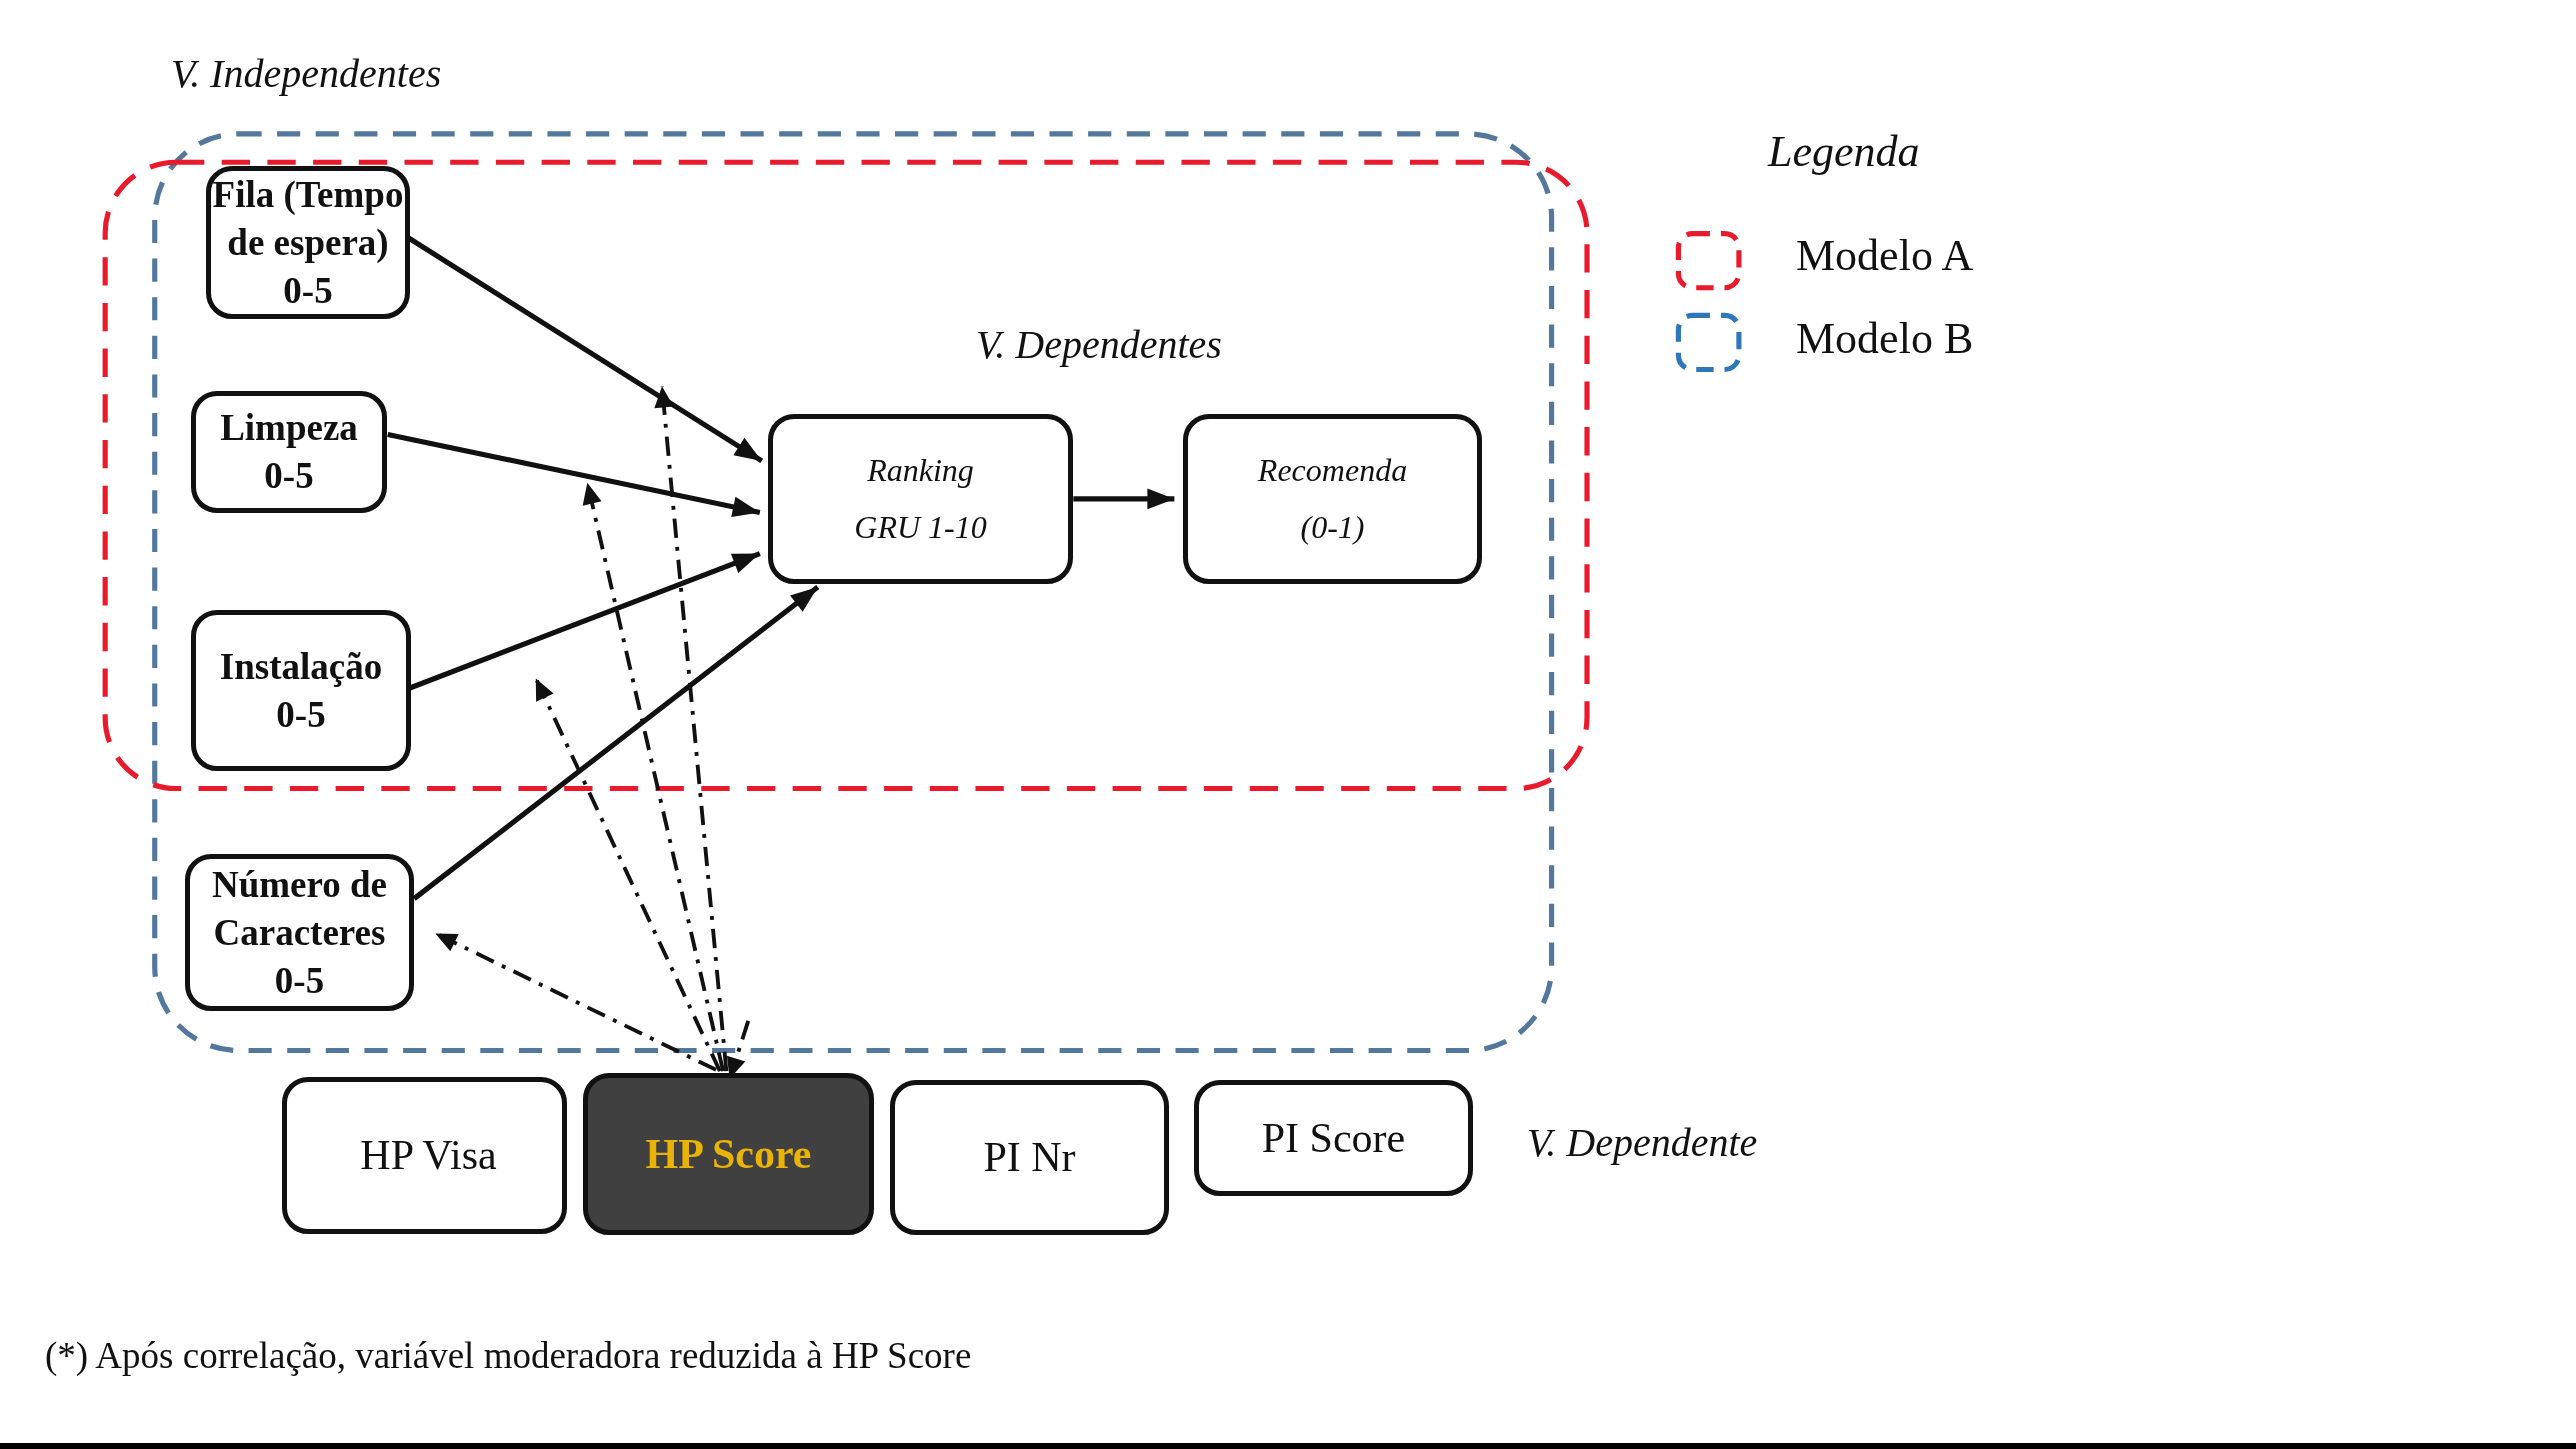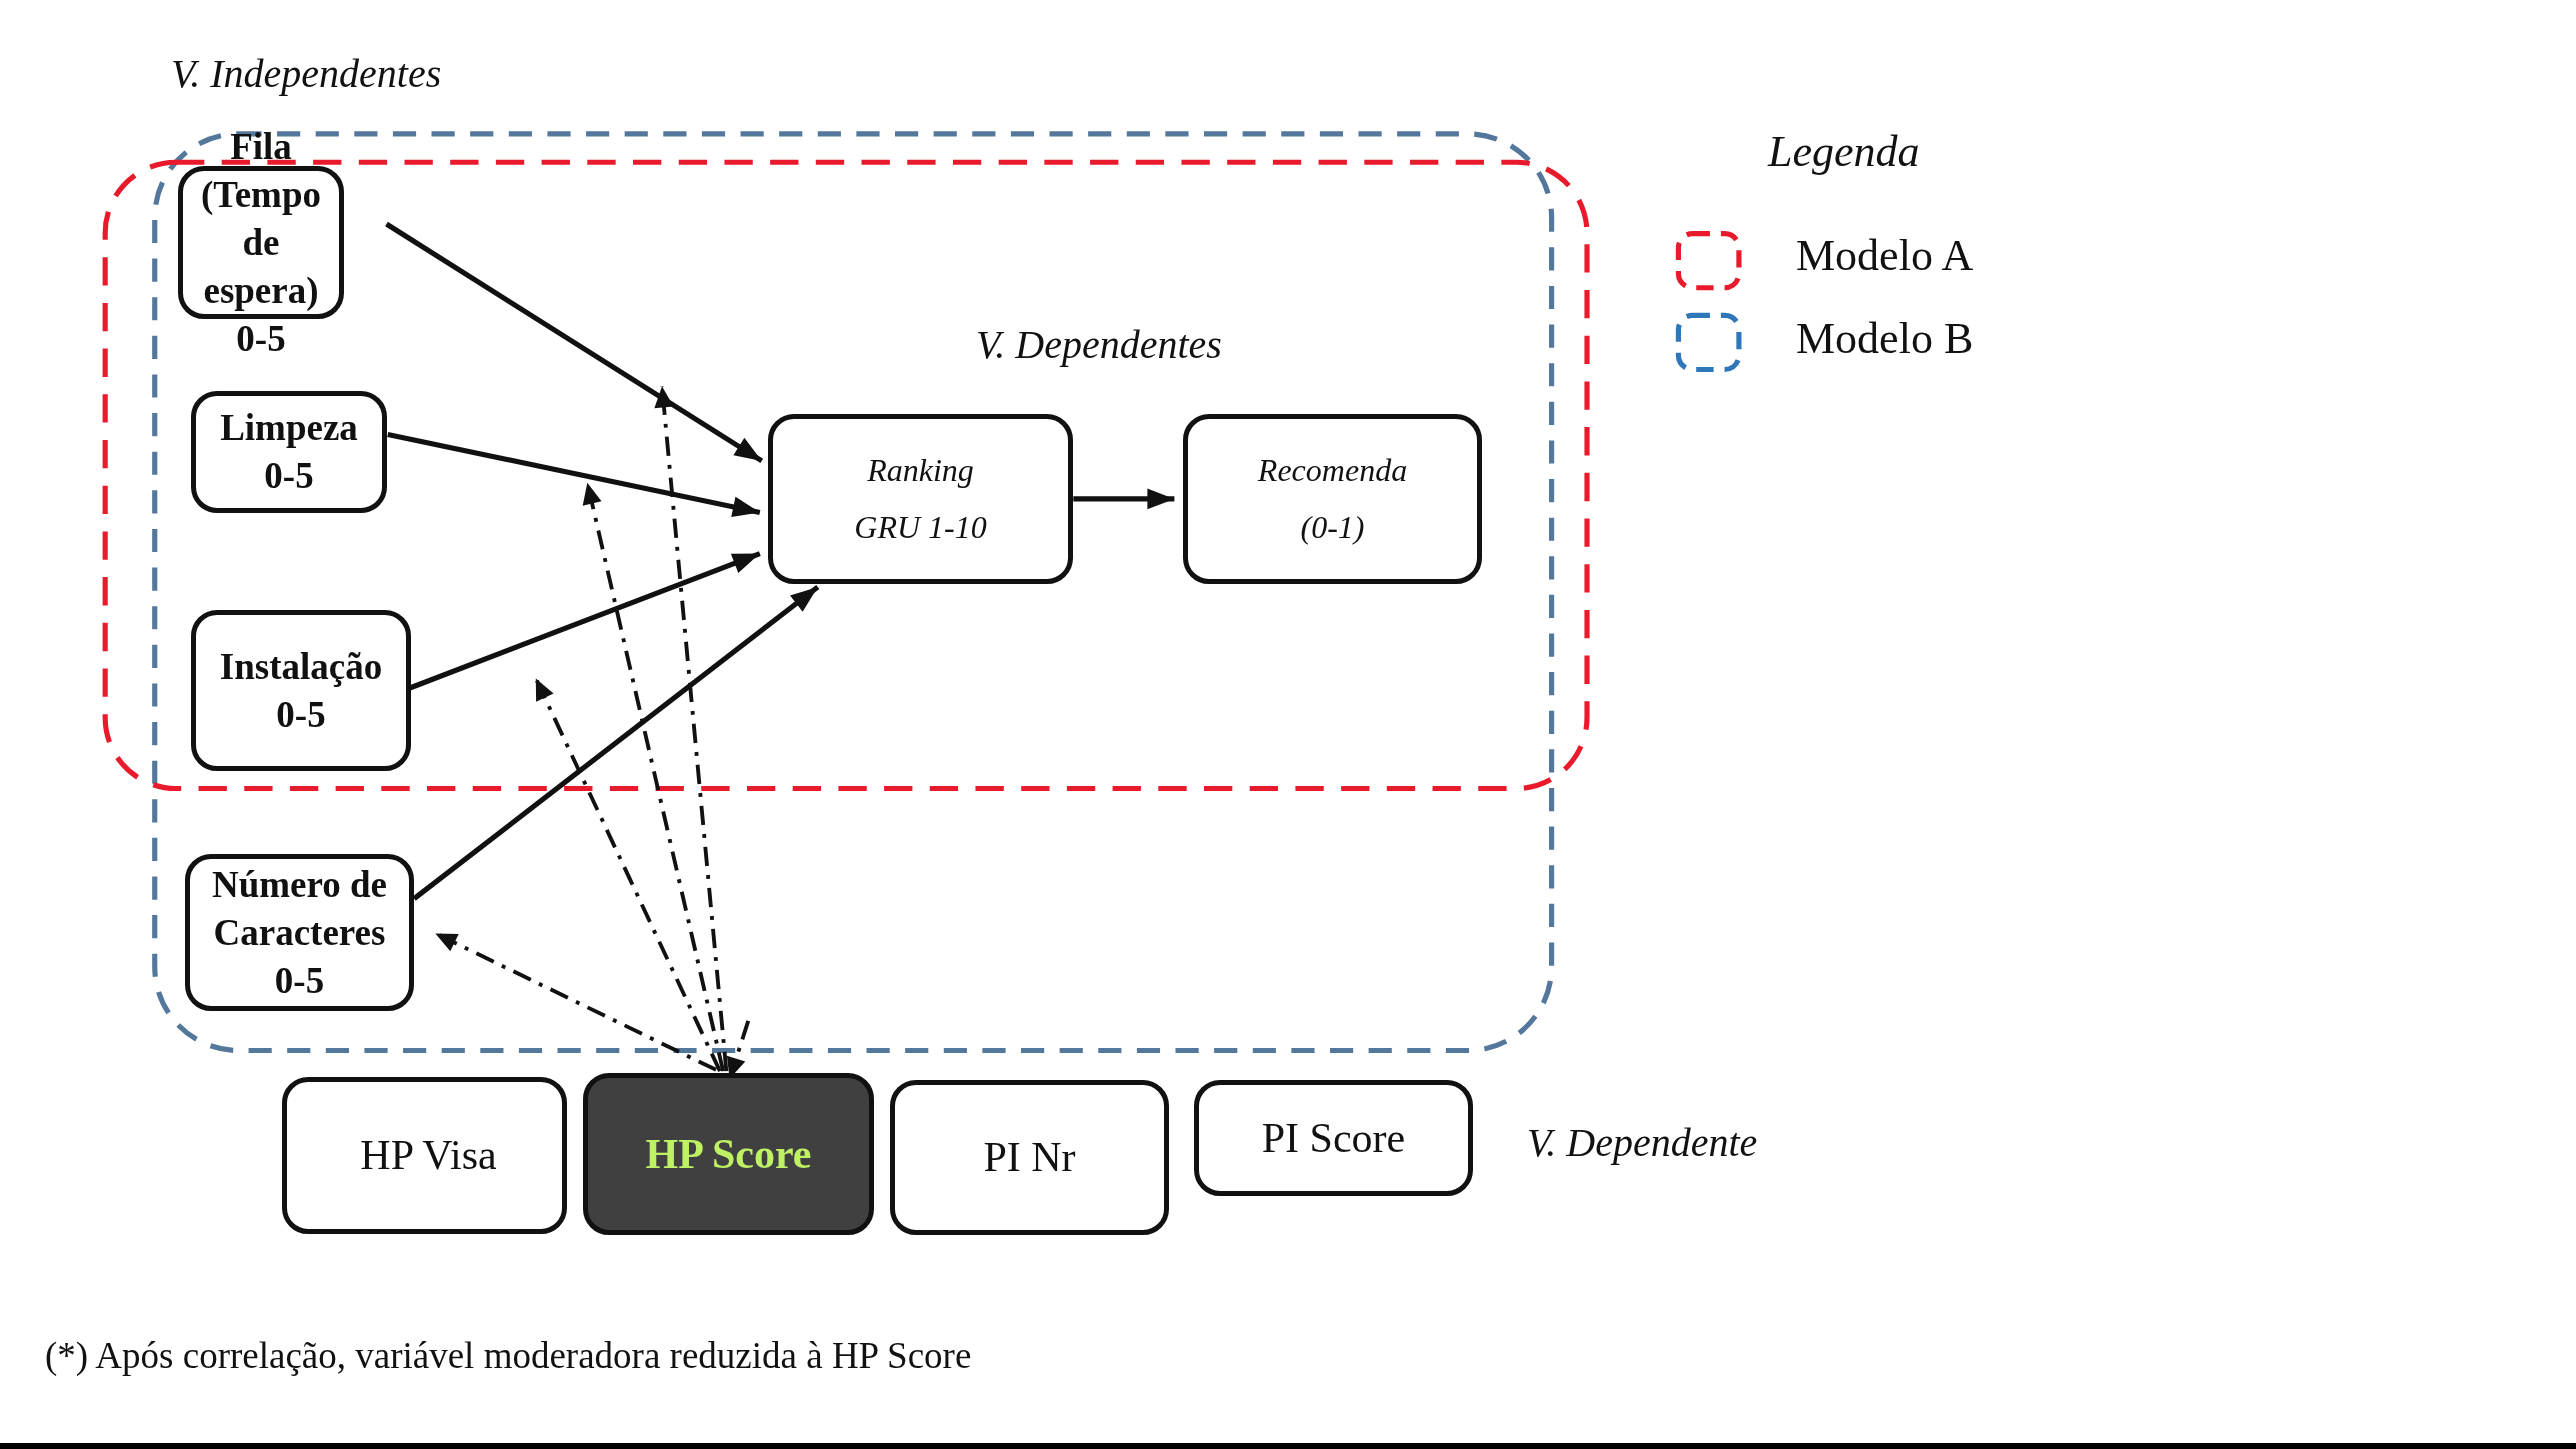--- a/index.html
+++ b/index.html
@@ -21,21 +21,21 @@
     flex-direction:column;
     align-items:center;
     justify-content:center;
     text-align:center;
     box-sizing:border-box;
   }
   .node .ln{display:block;}
   .indep{font-weight:bold;font-size:37px;line-height:48px;}
   .dep{font-size:32px;line-height:57px;font-style:italic;}
   .bottom{font-size:42px;line-height:45px;}
-  .dark{background:#404040;color:#bef264;font-weight:bold;}
+  .dark{background:#404040;color:#eab308;font-weight:bold;}
   .lbl{
     position:absolute;
     font-style:italic;
     font-size:40px;
     white-space:nowrap;
   }
   .legend-title{position:absolute;font-style:italic;font-size:44px;}
   .legend-item-label{position:absolute;font-size:44px;white-space:nowrap;}
   .footnote{
     position:absolute;
@@ -85,21 +85,21 @@
     </g>
 
     <rect x="2607" y="363" width="94" height="84" rx="22" ry="22" fill="none" stroke="#e81a2b" stroke-width="8" stroke-dasharray="27 17"></rect>
     <rect x="2607" y="490" width="94" height="84" rx="22" ry="22" fill="none" stroke="#2e77b8" stroke-width="8" stroke-dasharray="27 17"></rect>
   </svg>
 
   <div class="lbl" style="left:171px;top:50px;">V. Independentes</div>
   <div class="lbl" style="left:976px;top:321px;">V. Dependentes</div>
   <div class="lbl" style="left:1527px;top:1119px;">V. Dependente</div>
 
-  <div class="node indep" style="left:178px;top:166px;width:166px;height:153px;text-align:center;">
+  <div class="node indep" style="left:206px;top:166px;width:204px;height:153px;text-align:center;">
     <span class="ln">Fila (Tempo</span>
     <span class="ln">de espera)</span>
     <span class="ln">0-5</span>
   </div>
 
   <div class="node indep" style="left:191px;top:391px;width:196px;height:122px;">
     <span class="ln">Limpeza</span>
     <span class="ln">0-5</span>
   </div>
 

